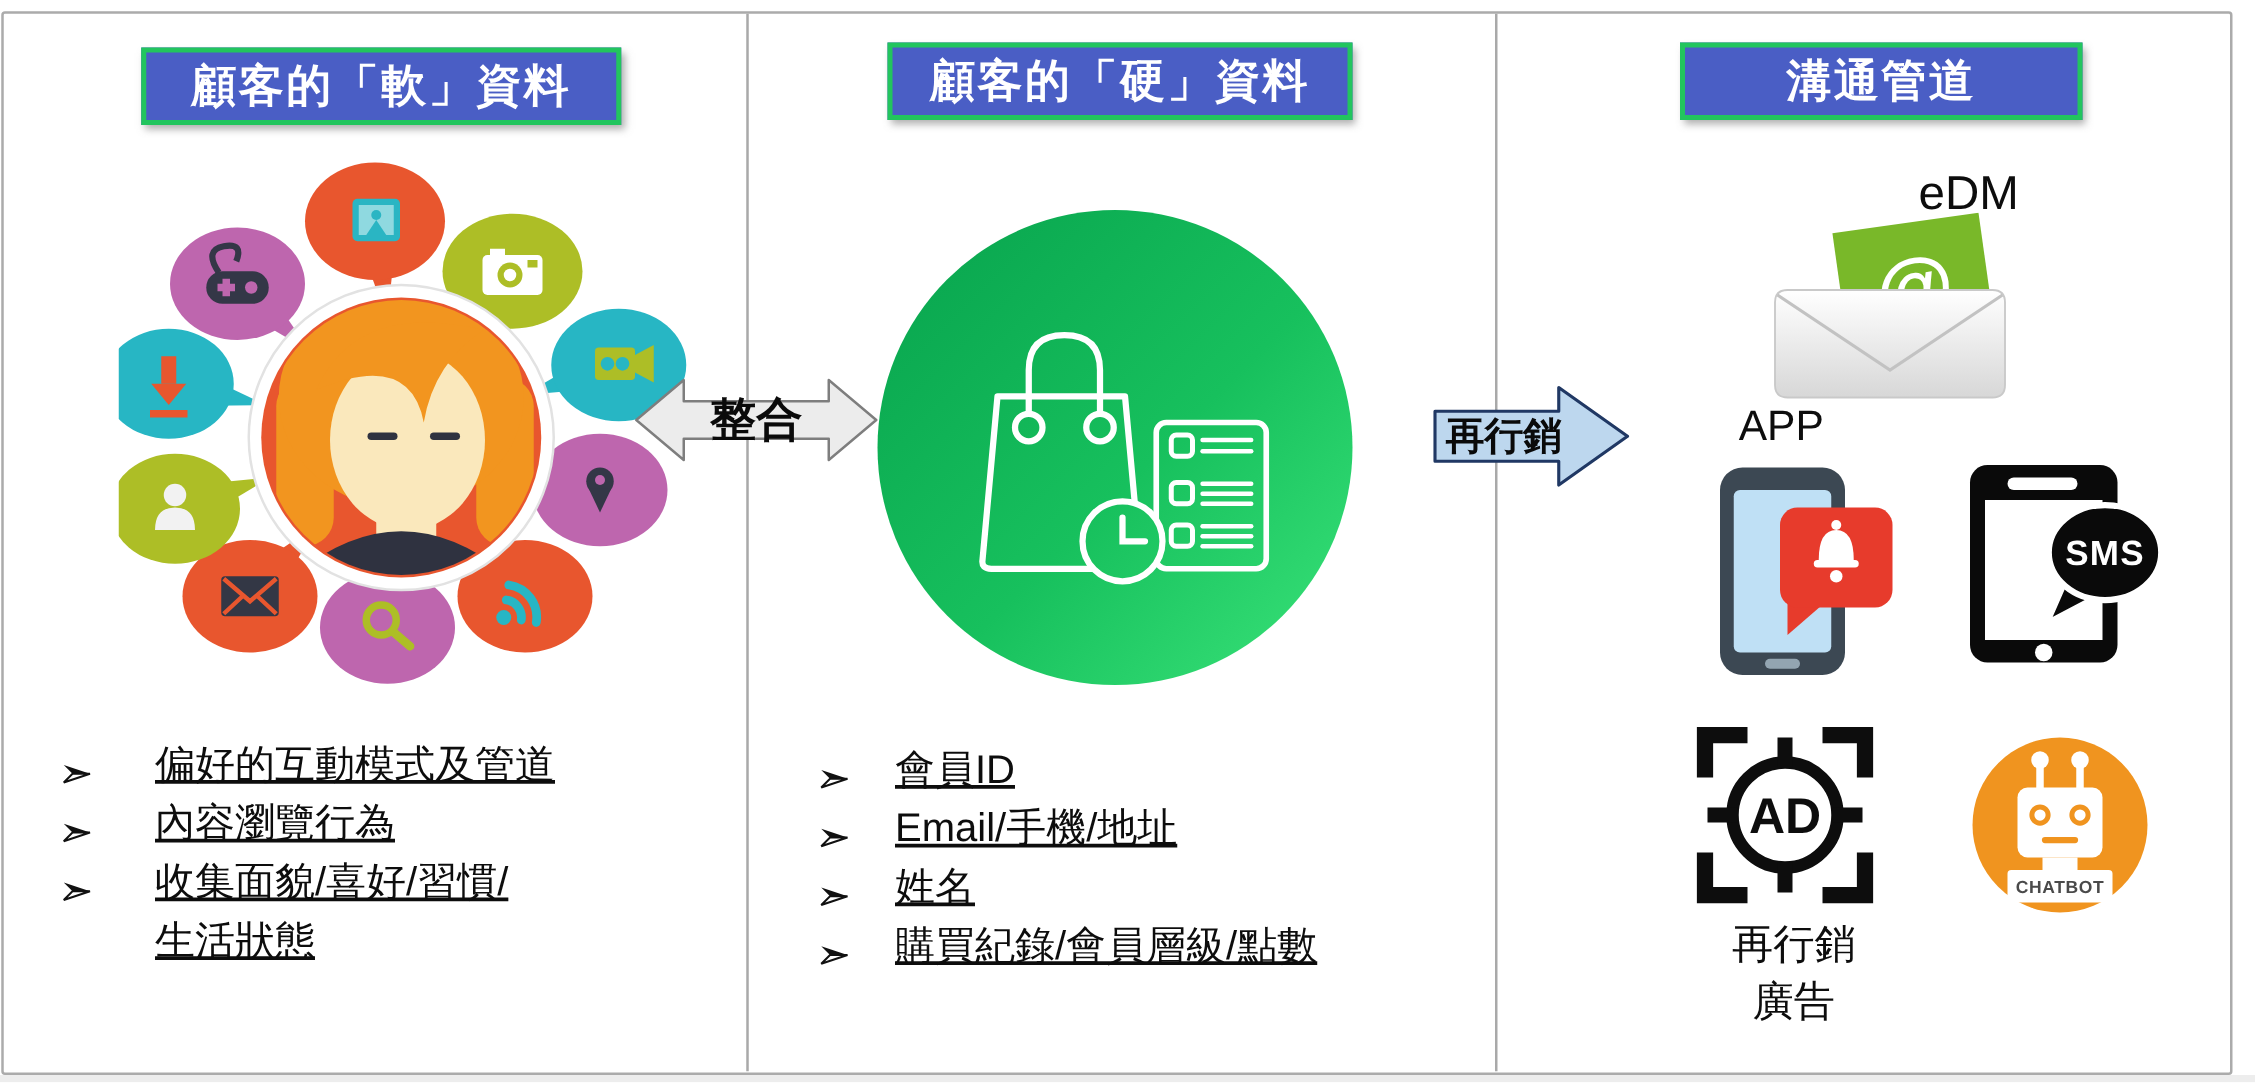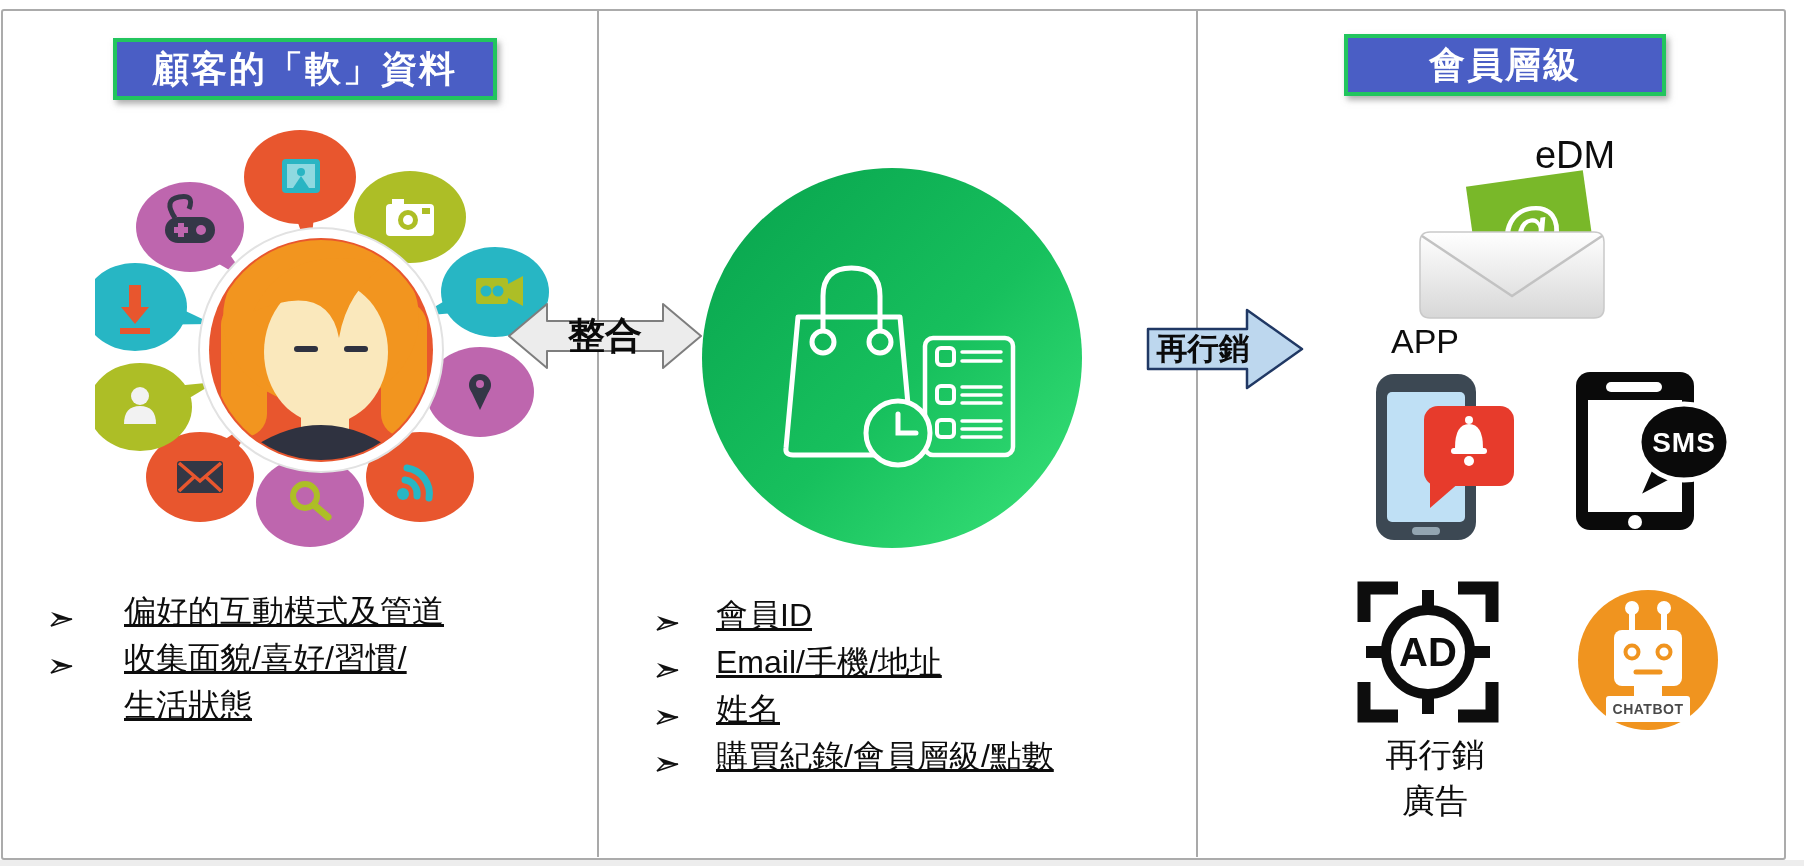--- a/index.html
+++ b/index.html
@@ -30,22 +30,25 @@
 <div class="slide">
 
   <div class="frame"></div>
   <div class="vline" style="left:597px;"></div>
   <div class="vline" style="left:1196px;"></div>
   <div class="bottom-strip"></div>
 
   <div class="hdr" style="left:113px;top:38px;width:376px;height:54px;">
     <span>顧客的「軟」資料</span>
   </div>
+  <div class="hdr" style="left:710px;top:34px;width:364px;height:54px;">
+    <span>顧客的「硬」資料</span>
+  </div>
   <div class="hdr" style="left:1344px;top:34px;width:314px;height:54px;">
-    <span>會員層級</span>
+    <span>溝通管道</span>
   </div>
 
   <svg style="position:absolute;left:95px;top:122px;" width="462" height="442" viewBox="0 0 462 442">
 
     <polygon points="187,57 223,53 215,134" fill="#E8562E"></polygon>
     <polygon points="300,85 330,105 270,161" fill="#ADBE26"></polygon>
     <polygon points="394,153 406,187 324,194" fill="#27B6C4"></polygon>
     <polygon points="390,253 380,287 308,249" fill="#BE66AE"></polygon>
     <polygon points="339,344 311,366 276,292" fill="#E8562E"></polygon>
     <polygon points="233,381 197,379 221,300" fill="#BE66AE"></polygon>
@@ -198,20 +201,27 @@
             <path d="M1 2 L22 9 L8 9 Z" fill="#111"></path>
             <path d="M22 9 L1 16 L8 9 Z" fill="#fff" stroke="#111" stroke-width="1.6"></path>
           </svg></span>
       <span class="txt">偏好的互動模式及管道</span>
     </div>
     <div class="row">
       <span class="mkwrap"><svg width="24" height="18" viewBox="0 0 24 18">
             <path d="M1 2 L22 9 L8 9 Z" fill="#111"></path>
             <path d="M22 9 L1 16 L8 9 Z" fill="#fff" stroke="#111" stroke-width="1.6"></path>
           </svg></span>
+      <span class="txt">內容瀏覽行為</span>
+    </div>
+    <div class="row">
+      <span class="mkwrap"><svg width="24" height="18" viewBox="0 0 24 18">
+            <path d="M1 2 L22 9 L8 9 Z" fill="#111"></path>
+            <path d="M22 9 L1 16 L8 9 Z" fill="#fff" stroke="#111" stroke-width="1.6"></path>
+          </svg></span>
       <span class="txt">收集面貌/喜好/習慣/</span>
     </div>
     <div class="row">
       <span class="mkwrap hidden"><svg width="24" height="18" viewBox="0 0 24 18">
             <path d="M1 2 L22 9 L8 9 Z" fill="#111"></path>
           </svg></span>
       <span class="txt">生活狀態</span>
     </div>
   </div>
 

